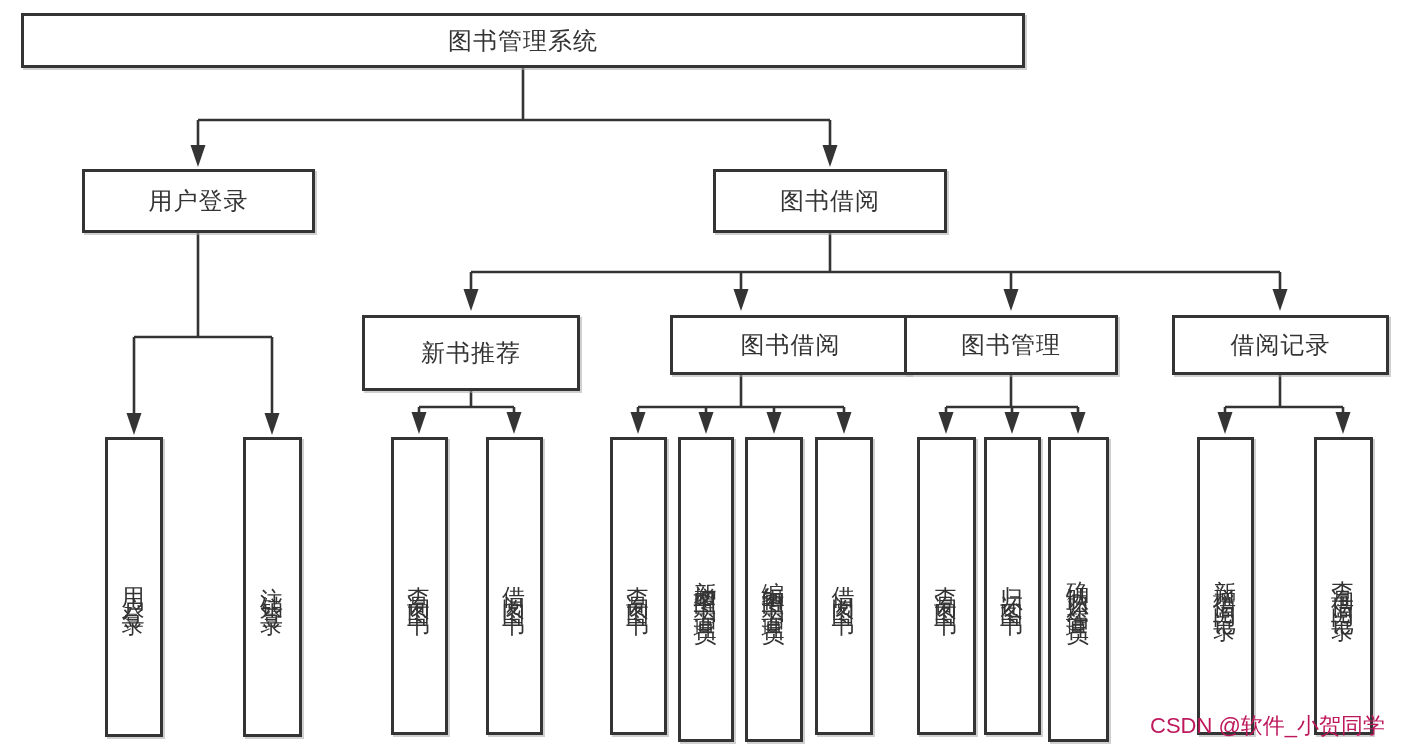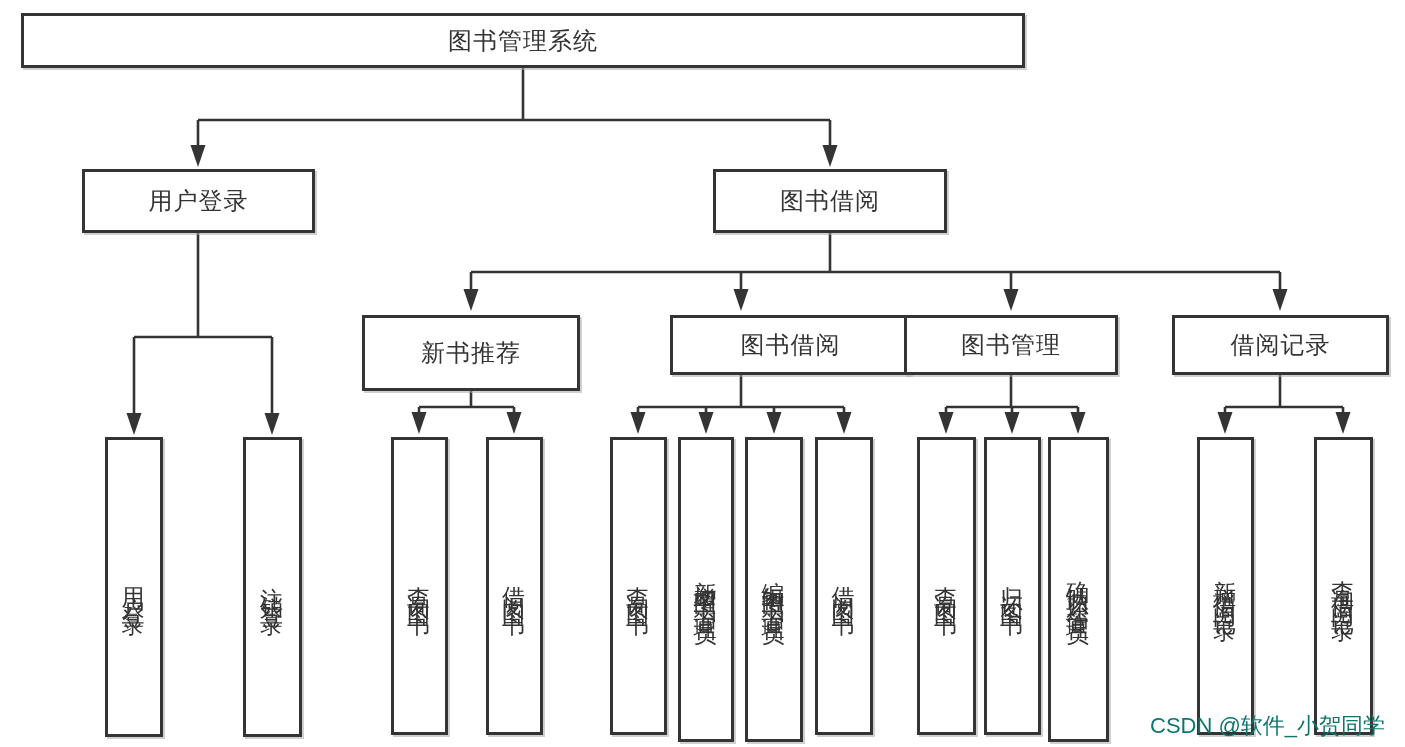--- a/index.html
+++ b/index.html
@@ -30,21 +30,21 @@
     white-space:nowrap;
   }
   .node.v.short span{letter-spacing:9px;}
   .node.v.med span{letter-spacing:8px;}
   .node.v.long span{letter-spacing:6px;}
   .watermark{
     position:absolute;
     left:1150px;top:711px;
     width:250px;
     font-size:22px;
-    color:#0f766e;
+    color:#be185d;
     z-index:3;
     white-space:nowrap;
   }
 </style>
 </head>
 <body>
 
 <div class="stage">
 
   <svg class="connectors" width="1405" height="747" viewBox="0 0 1405 747">

